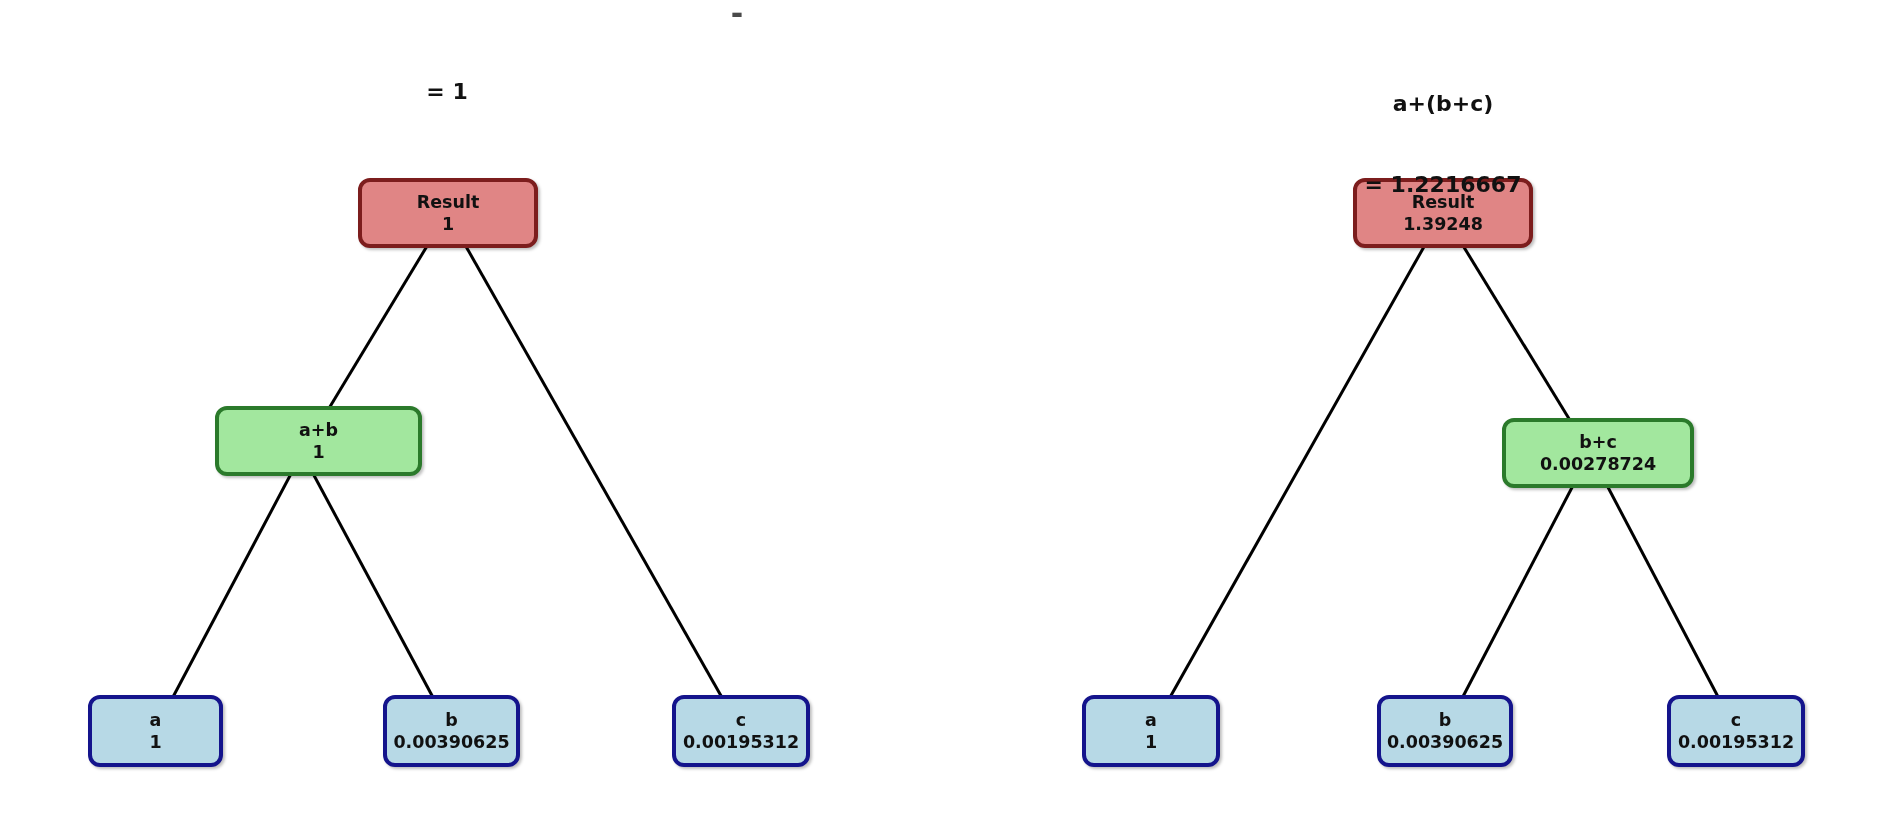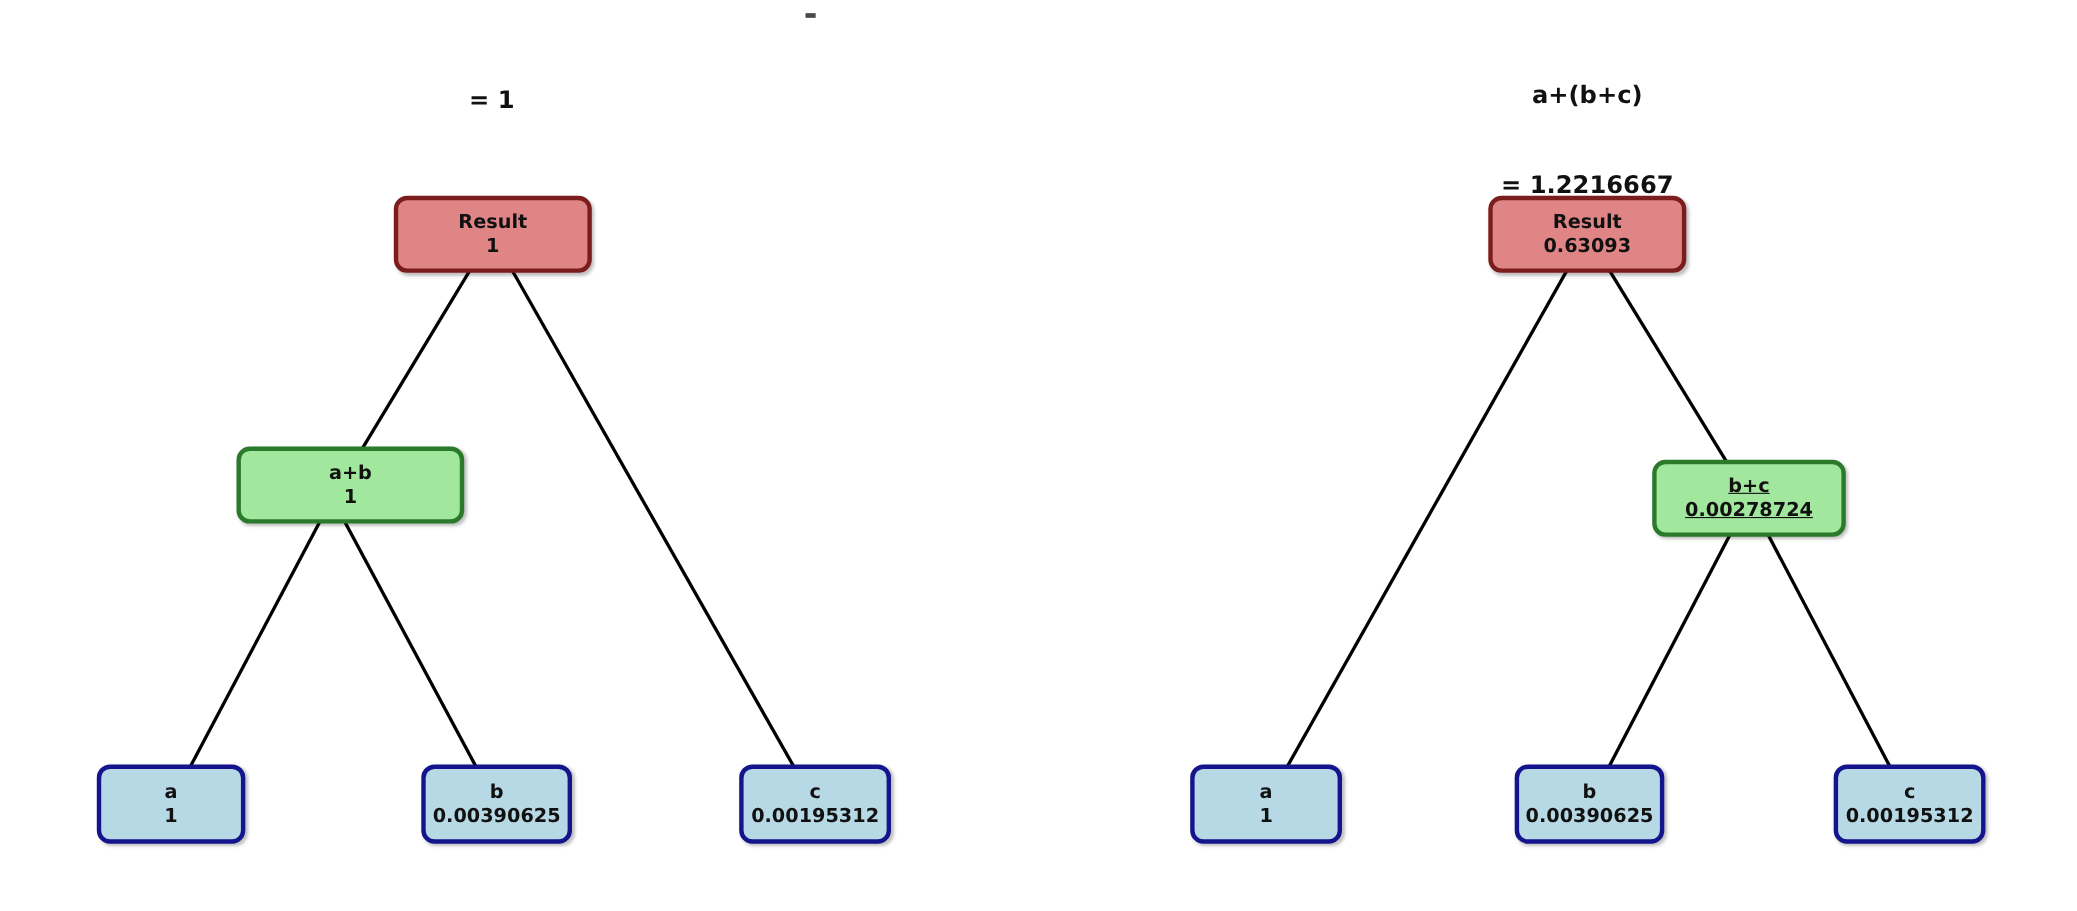--- a/index.html
+++ b/index.html
@@ -111,31 +111,31 @@
   <div class="node node-leaf" style="left:383px; top:695px; width:137px; height:72px;">
     <span>b</span>
     <span>0.00390625</span>
   </div>
 
   <div class="node node-leaf" style="left:672px; top:695px; width:138px; height:72px;">
     <span>c</span>
     <span>0.00195312</span>
   </div>
 
-  <div class="tree-title" style="left:1243px; top:20px;">
+  <div class="tree-title" style="left:1243px; top:36px;">
     <div>a+(b+c)</div>
     <div>= 1.2216667</div>
   </div>
 
   <div class="node node-result" style="left:1353px; top:178px; width:180px; height:70px;">
     <span>Result</span>
-    <span>0.63093</span>
+    <span>1.39248</span>
   </div>
 
-  <div class="node node-op" style="left:1502px; top:418px; width:176px; height:70px;text-decoration:underline;">
+  <div class="node node-op" style="left:1502px; top:418px; width:192px; height:70px;">
     <span>b+c</span>
     <span>0.00278724</span>
   </div>
 
   <div class="node node-leaf" style="left:1082px; top:695px; width:138px; height:72px;">
     <span>a</span>
     <span>1</span>
   </div>
 
   <div class="node node-leaf" style="left:1377px; top:695px; width:136px; height:72px;">

